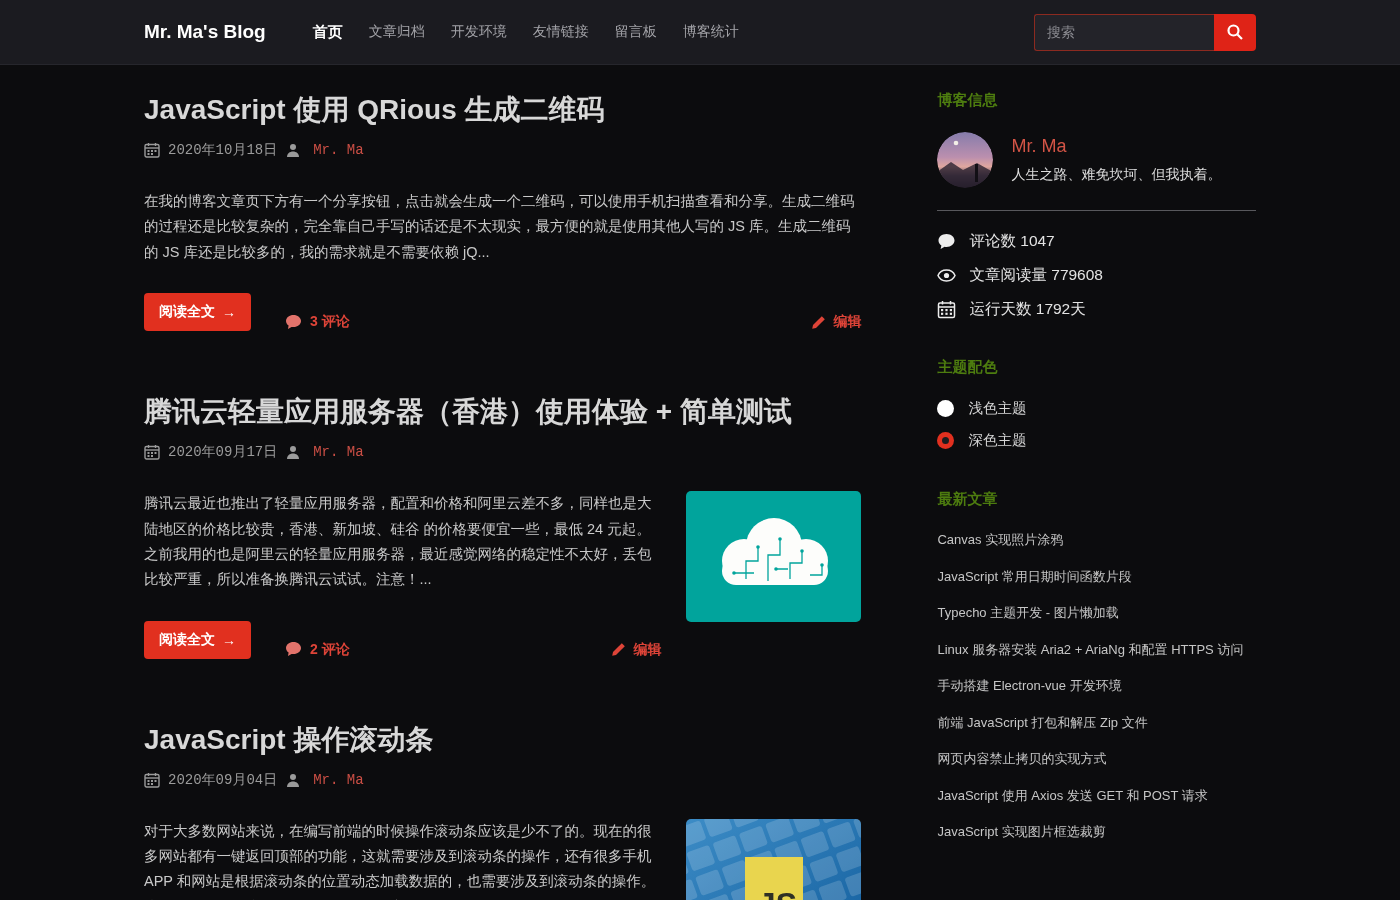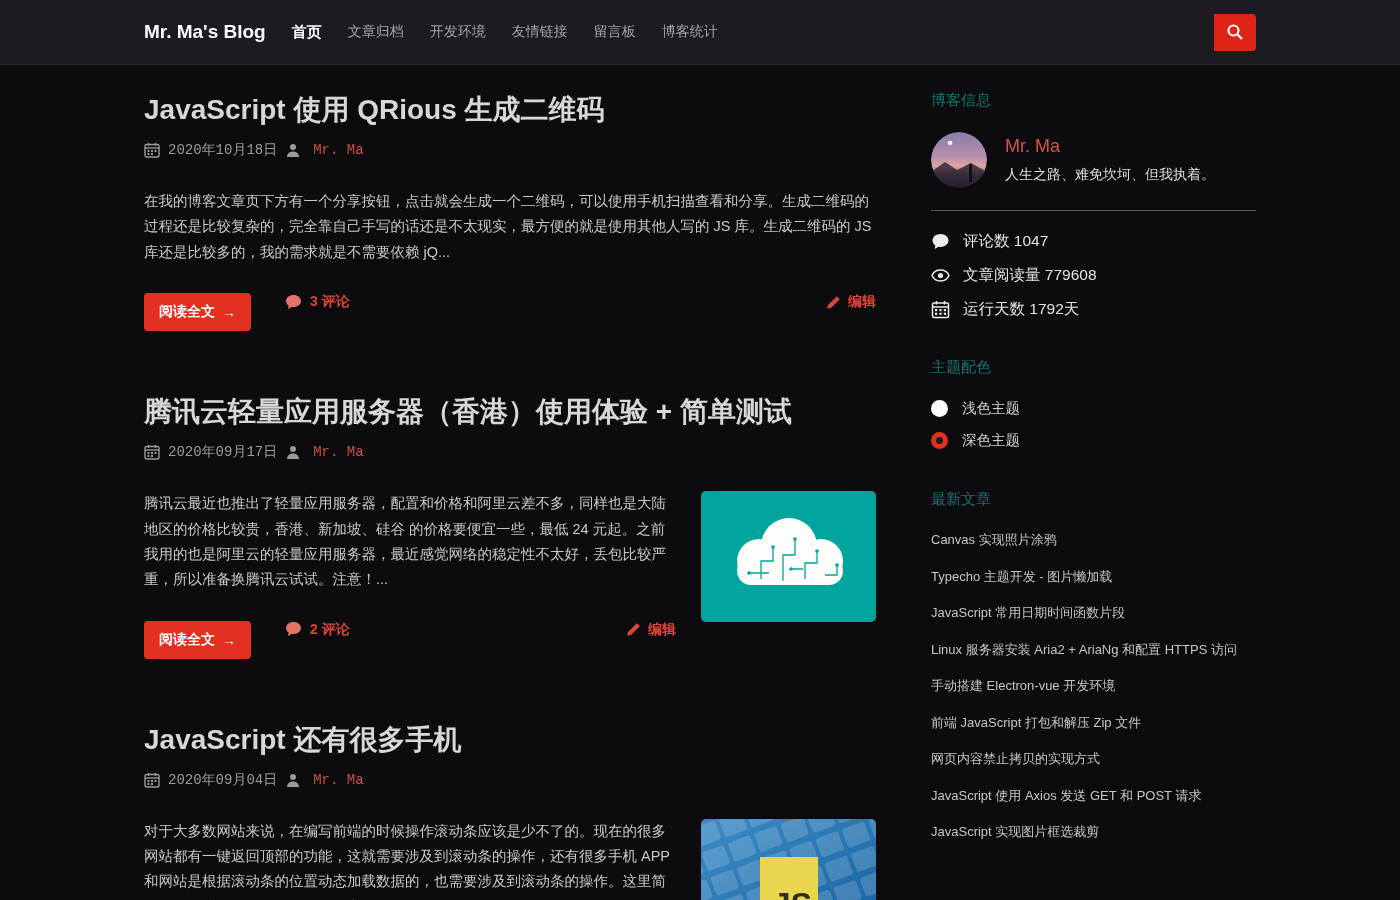--- a/index.html
+++ b/index.html
@@ -2,21 +2,21 @@
 <html><head>
 <meta charset="utf-8">
 <style>
   * { margin:0; padding:0; box-sizing:border-box; }
   html,body { width:1400px; height:900px; overflow:hidden; }
   body {
     background:#0c0c0e;
     color:#c9c9c9;
     font-family:"Liberation Sans","DejaVu Sans",sans-serif;
   }
-  .container { width:1112px; margin:0 auto; }
+  .container { width:1112px; margin:0 auto;gap:21px; }
 
   
   .navbar {
     height:65px; background:#1b1b20; border-bottom:1px solid #26262c;
   }
   .navbar .container { display:flex; align-items:center; height:100%; }
   .brand { color:#fff; font-size:19px; font-weight:bold; margin-right:26px; cursor:pointer; }
   .nav-links { display:flex; align-items:center; gap:26px; }
   .nav-link { color:#a3a3a8; font-size:14px; cursor:pointer; text-decoration:none; }
   .nav-link.active { color:#fff; font-weight:bold; font-size:15px; }
@@ -39,34 +39,34 @@
 
   
   .post { margin-bottom:62px; }
   .post-title { color:#d8d8d8; font-size:28px; font-weight:bold; margin-bottom:12px; cursor:pointer; }
   .post-meta { display:flex; align-items:center; gap:8px; font-size:14px; color:#9b9b9b; margin-bottom:30px;font-family:Liberation Mono, monospace; }
   .post-meta .author { color:#cc4f45; cursor:pointer; margin-left:4px; }
   .meta-icon { display:inline-flex; width:16px; height:16px; color:#9b9b9b; }
   .post-body { display:flex; }
   .post-text-col { flex:1; min-width:0; }
   .excerpt { font-size:14.5px; line-height:1.75; color:#c9c9c9; }
-  .post-footer { display:flex; align-items:flex-start; margin-top:28px; }
+  .post-footer { display:flex; align-items:flex-end; margin-top:28px; }
   .read-btn {
     background:#e1301f; color:#fff; border:none; border-radius:4px; cursor:pointer;
     font-size:14px; font-weight:bold; padding:10px 15px; display:flex; align-items:center; gap:7px;
     font-family:inherit;
   }
   .comments { display:flex; align-items:center; gap:8px; margin-left:34px; color:#de4438; font-size:14px; font-weight:bold; cursor:pointer; }
   .comments .bubble { color:#e2736b; display:inline-flex; width:17px; height:17px; }
   .edit-link { margin-left:auto; display:flex; align-items:center; gap:7px; color:#de4438; font-size:14px; font-weight:bold; cursor:pointer; }
   .thumb { width:175px; height:131px; border-radius:5px; margin-left:25px; flex:none; overflow:hidden; cursor:pointer; }
   .thumb svg { display:block; width:100%; height:100%; }
 
   
-  .side-title { color:#0f766e; font-size:15px; font-weight:normal; margin-bottom:22px; }
+  .side-title { color:#4d7c0f; font-size:15px; font-weight:bold; margin-bottom:22px; }
   .profile { display:flex; gap:18px; align-items:flex-start; }
   .avatar { width:56px; height:56px; border-radius:50%; overflow:hidden; flex:none; cursor:pointer; }
   .avatar svg { display:block; }
   .profile-name { color:#d35446; font-size:18px; margin-top:4px; cursor:pointer; }
   .profile-bio { color:#dedede; font-size:14px; margin-top:9px; }
   .side-divider { border:none; border-top:1px solid #58585c; margin:22px 0 20px; }
   .stat-row { display:flex; align-items:center; gap:13px; margin-bottom:13px; color:#e3e3e3; font-size:15.5px; }
   .stat-icon { display:inline-flex; width:19px; height:19px; color:#ededed; flex:none; }
   .theme-section { margin-top:38px; }
   .radio-row { display:flex; align-items:center; gap:14px; margin-bottom:13px; cursor:pointer; }
@@ -89,20 +89,21 @@
     <div class="brand">Mr. Ma's Blog</div>
     <nav class="nav-links">
       <a class="nav-link active">首页</a>
       <a class="nav-link">文章归档</a>
       <a class="nav-link">开发环境</a>
       <a class="nav-link">友情链接</a>
       <a class="nav-link">留言板</a>
       <a class="nav-link">博客统计</a>
     </nav>
     <div class="search-form">
+      <input class="search-input" placeholder="搜索" style="">
       <button class="search-btn">
         <span style="display:inline-flex;width:18px;height:18px;">
           <svg viewBox="0 0 18 18" fill="none" stroke="#fff" stroke-width="2.2">
               <circle cx="7.5" cy="7.5" r="5"></circle>
               <line x1="11.5" y1="11.5" x2="16" y2="16"></line>
             </svg>
         </span>
       </button>
     </div>
   </div>
@@ -240,21 +241,21 @@
               <circle cx="48" cy="82" r="1.8"></circle>
                 <circle cx="136" cy="74" r="1.8"></circle>
                 <circle cx="90" cy="78" r="1.8"></circle>
             </g>
           </svg>
         </div>
       </div>
     </article>
 
     <article class="post">
-      <h2 class="post-title">JavaScript 还有很多手机</h2>
+      <h2 class="post-title">JavaScript 操作滚动条</h2>
       <div class="post-meta">
         <span class="meta-icon">
           <svg viewBox="0 0 16 16" fill="currentColor">
               <rect x="1" y="2.5" width="14" height="12.5" rx="1.5" fill="none" stroke="currentColor" stroke-width="1.4"></rect>
               <line x1="1" y1="6" x2="15" y2="6" stroke="currentColor" stroke-width="1.4"></line>
               <line x1="4.5" y1="1" x2="4.5" y2="4" stroke="currentColor" stroke-width="1.4"></line>
               <line x1="11.5" y1="1" x2="11.5" y2="4" stroke="currentColor" stroke-width="1.4"></line>
               <rect x="3.5" y="8" width="2" height="2"></rect>
               <rect x="7" y="8" width="2" height="2"></rect>
               <rect x="10.5" y="8" width="2" height="2"></rect>
@@ -431,22 +432,22 @@
       </div>
       <div class="radio-row">
         <span class="radio dark"></span>
         <span class="radio-label">深色主题</span>
       </div>
     </div>
 
     <div class="recent-section">
       <h3 class="side-title">最新文章</h3>
       <div class="recent-item">Canvas 实现照片涂鸦</div>
+      <div class="recent-item">JavaScript 常用日期时间函数片段</div>
       <div class="recent-item">Typecho 主题开发 - 图片懒加载</div>
-      <div class="recent-item">JavaScript 常用日期时间函数片段</div>
       <div class="recent-item">Linux 服务器安装 Aria2 + AriaNg 和配置 HTTPS 访问</div>
       <div class="recent-item">手动搭建 Electron-vue 开发环境</div>
       <div class="recent-item">前端 JavaScript 打包和解压 Zip 文件</div>
       <div class="recent-item">网页内容禁止拷贝的实现方式</div>
       <div class="recent-item">JavaScript 使用 Axios 发送 GET 和 POST 请求</div>
       <div class="recent-item">JavaScript 实现图片框选裁剪</div>
 
     </div>
   </aside>
 </div>

